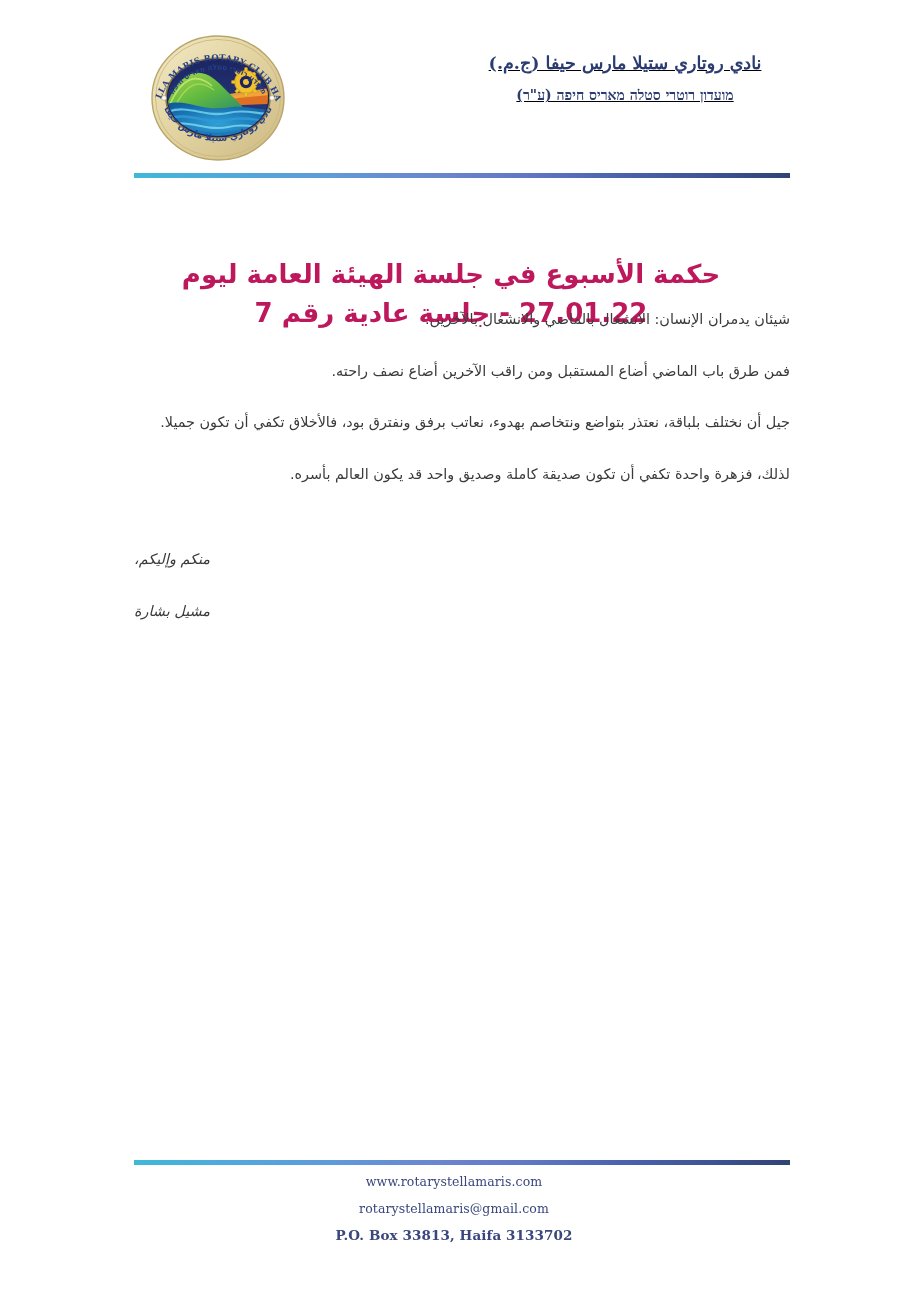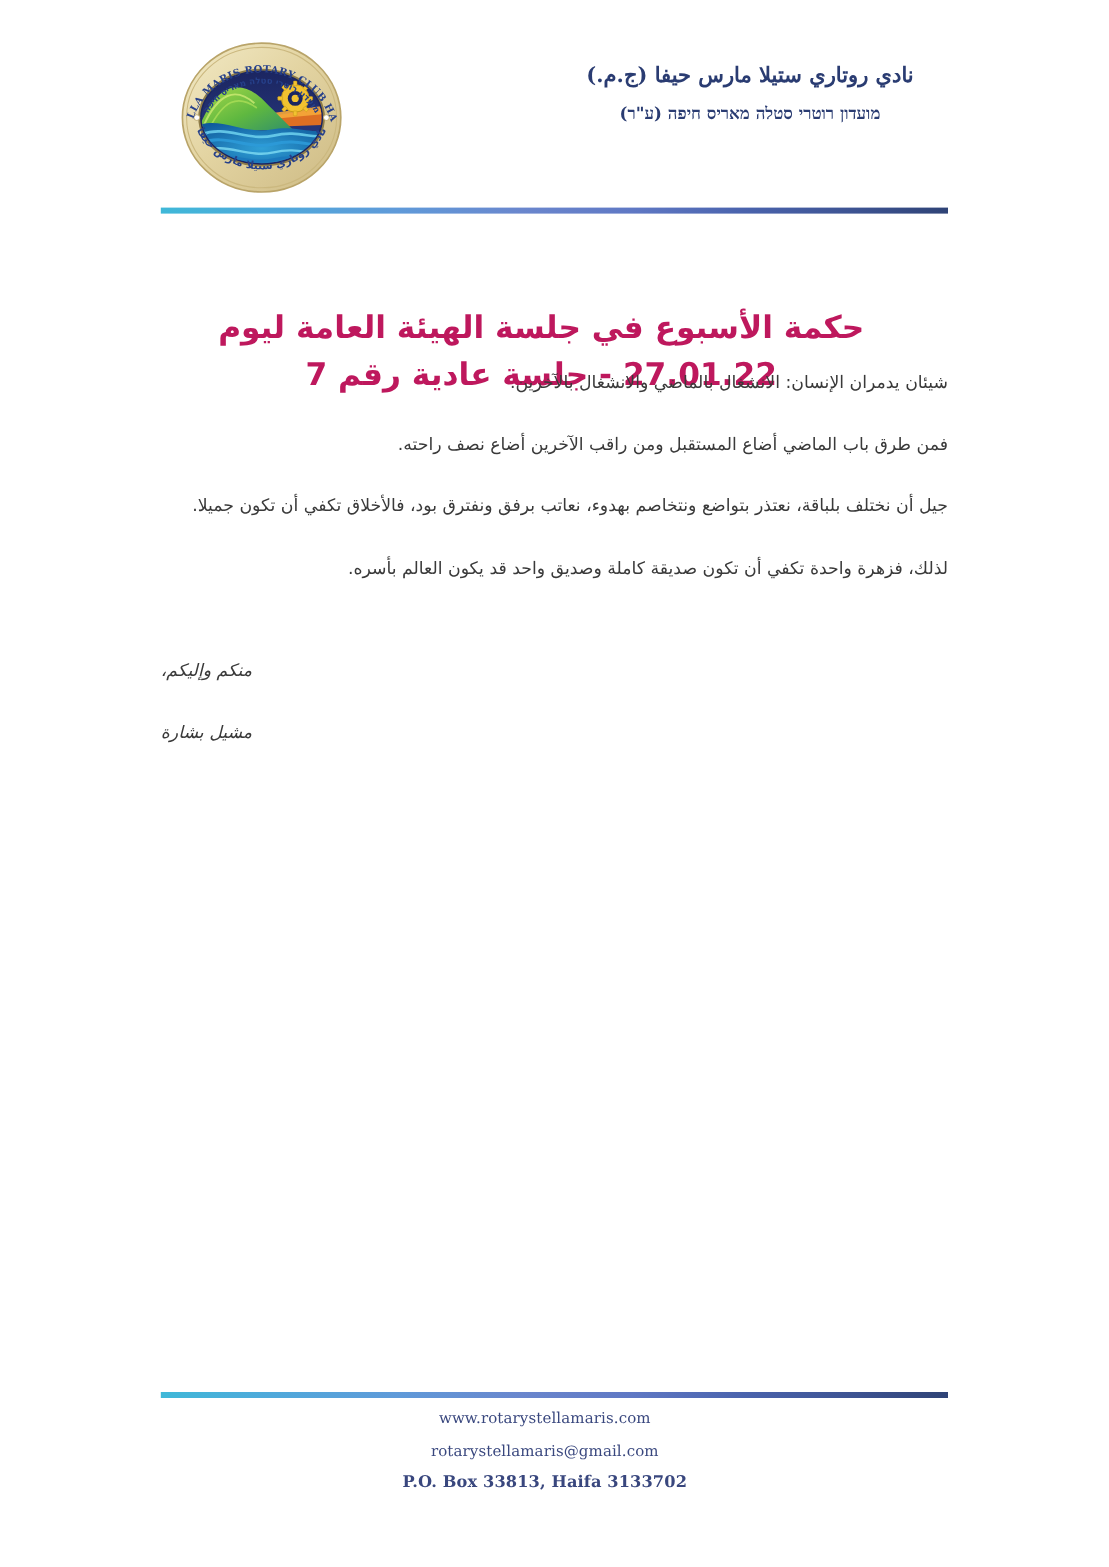--- a/index.html
+++ b/index.html
@@ -43,20 +43,21 @@
   }
   .logo-svg { display: block; width: 168px; height: 140px; }
 
   
   .org-titles {
     flex: 0 0 auto;
     text-align: center;
     padding-top: 22px;
     padding-left: 6px;
     width: 330px;
+    text-decoration: underline;
   }
   .org-line {
     color: #2a3c72;
     font-family: "DejaVu Serif", "Liberation Serif", serif;
     white-space: nowrap;
   }
   .org-ar {
     font-size: 17.5px;
     font-weight: 600;
     line-height: 1.5;

